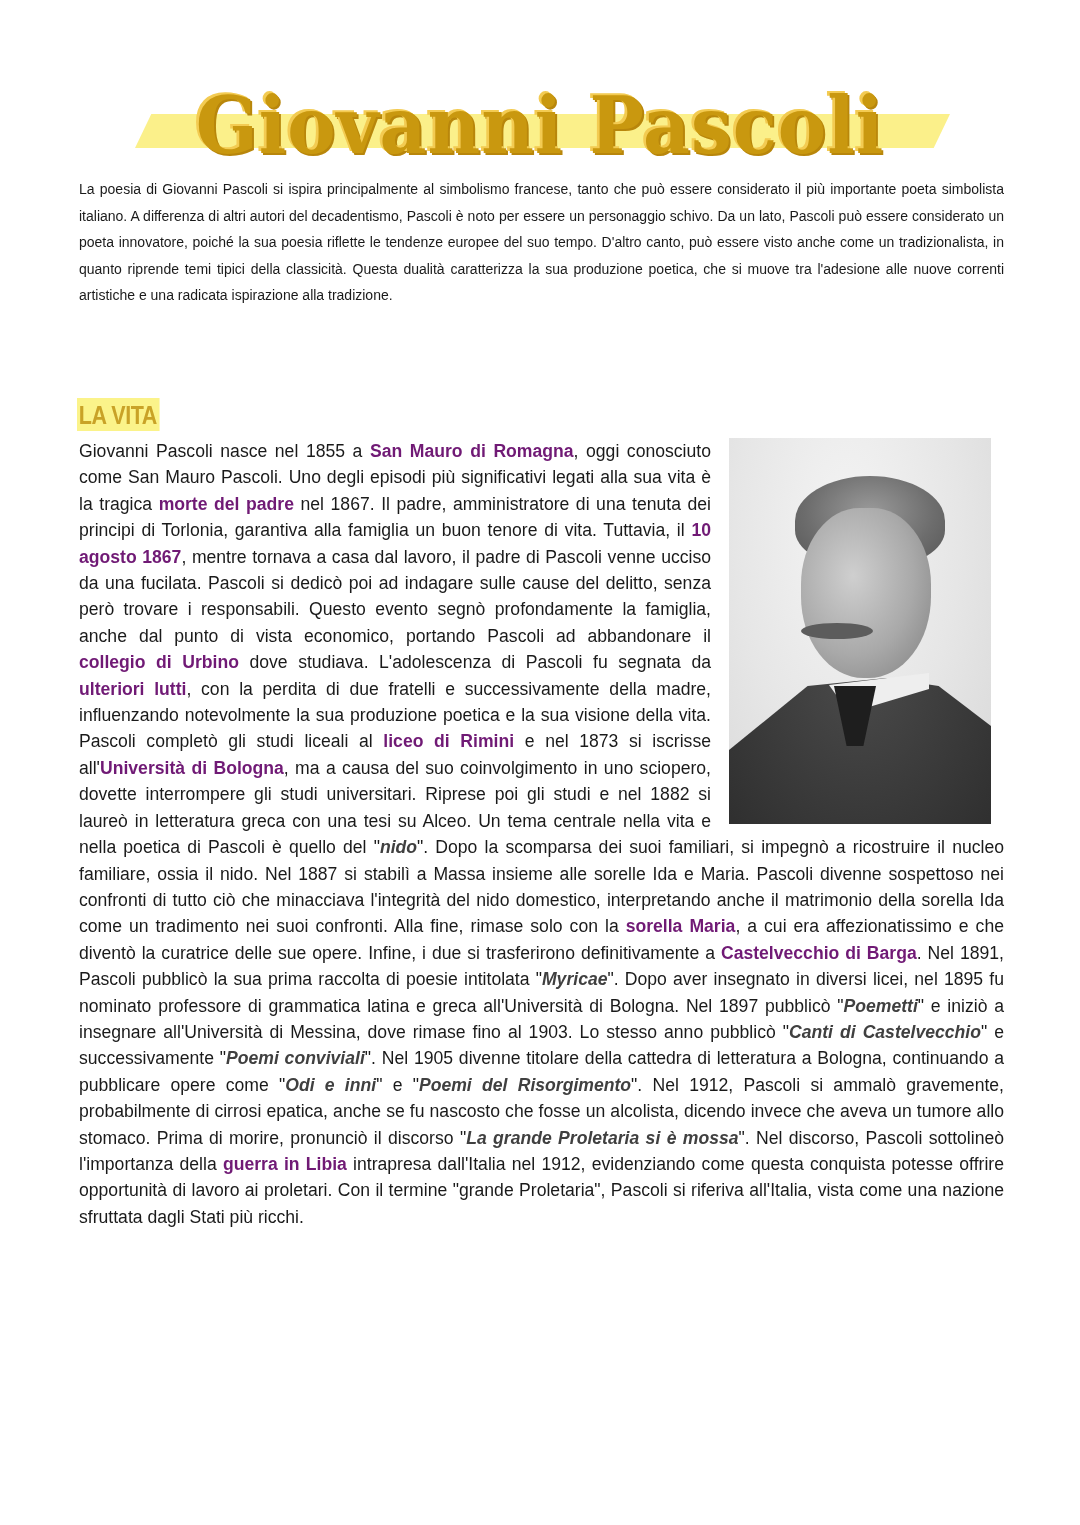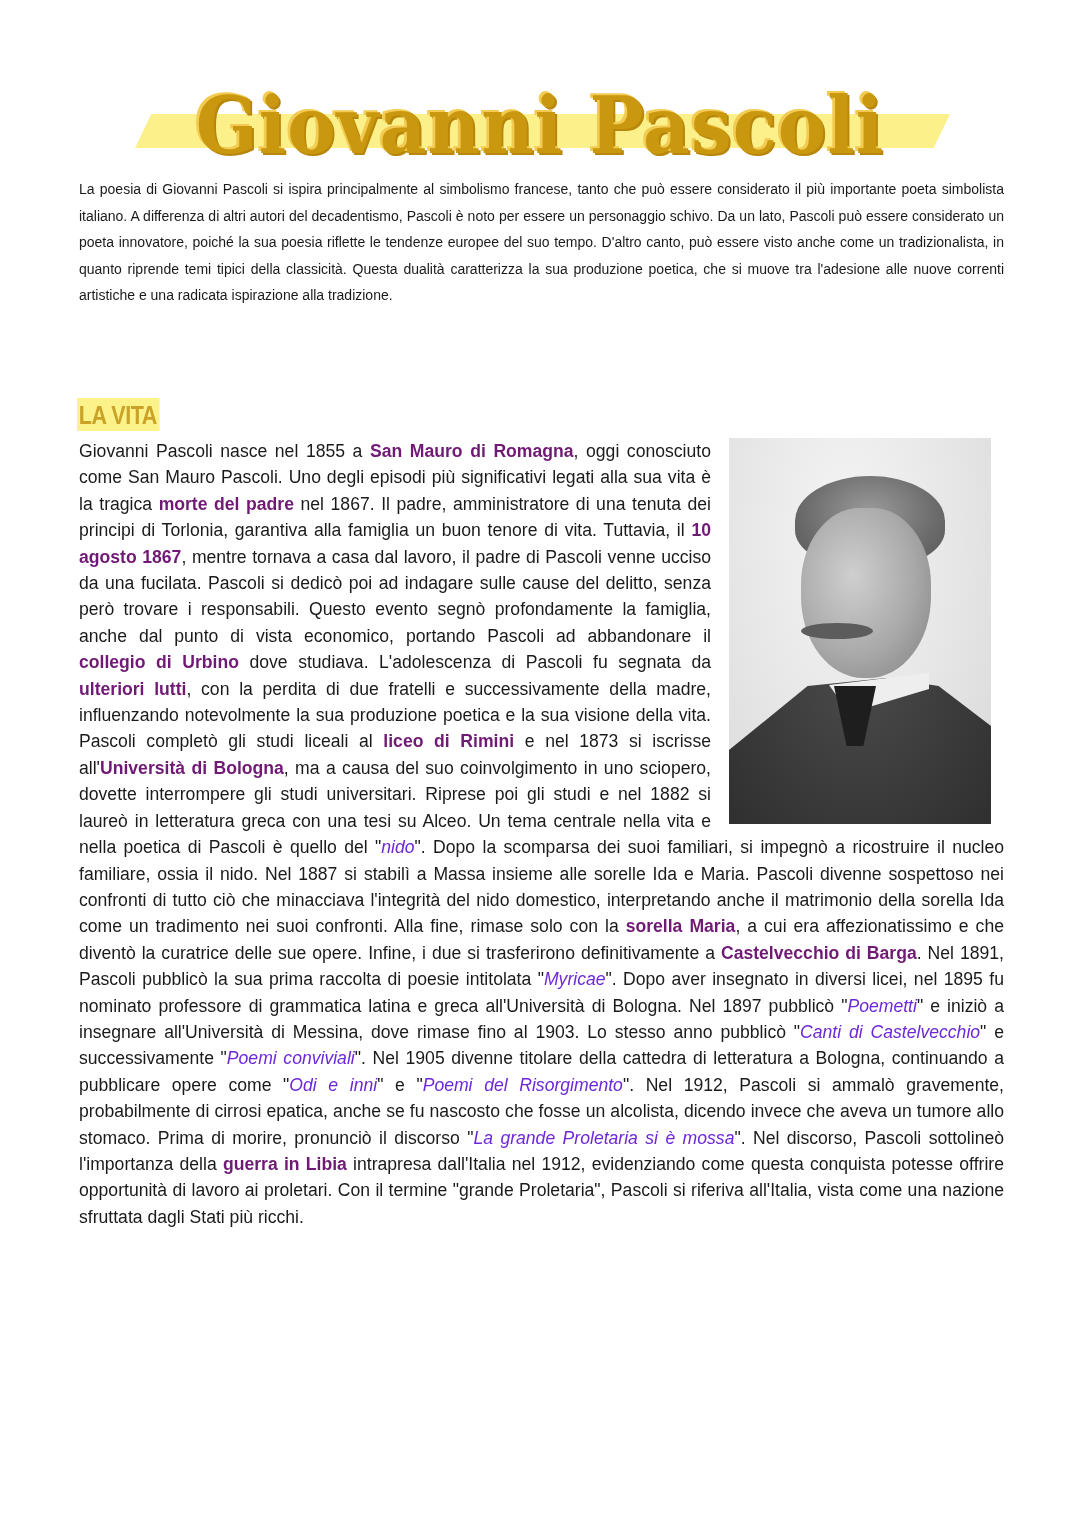--- a/index.html
+++ b/index.html
@@ -143,22 +143,22 @@
     width: 42px;
     height: 60px;
     background: #1e1e1e;
     clip-path: polygon(0 0, 100% 0, 70% 100%, 30% 100%);
   }
   .hl {
     color: #701a75;
     font-weight: bold;
   }
   .hl-it {
-    color: #6d28d9;
-    font-weight: normal;
+    color: #404040;
+    font-weight: bold;
     font-style: italic;
   }
 </style>
 </head>
 <body>
 
 <div class="title-wrap">
   <div class="title-band"></div>
   <div class="title-text">Giovanni Pascoli</div>
 </div>

